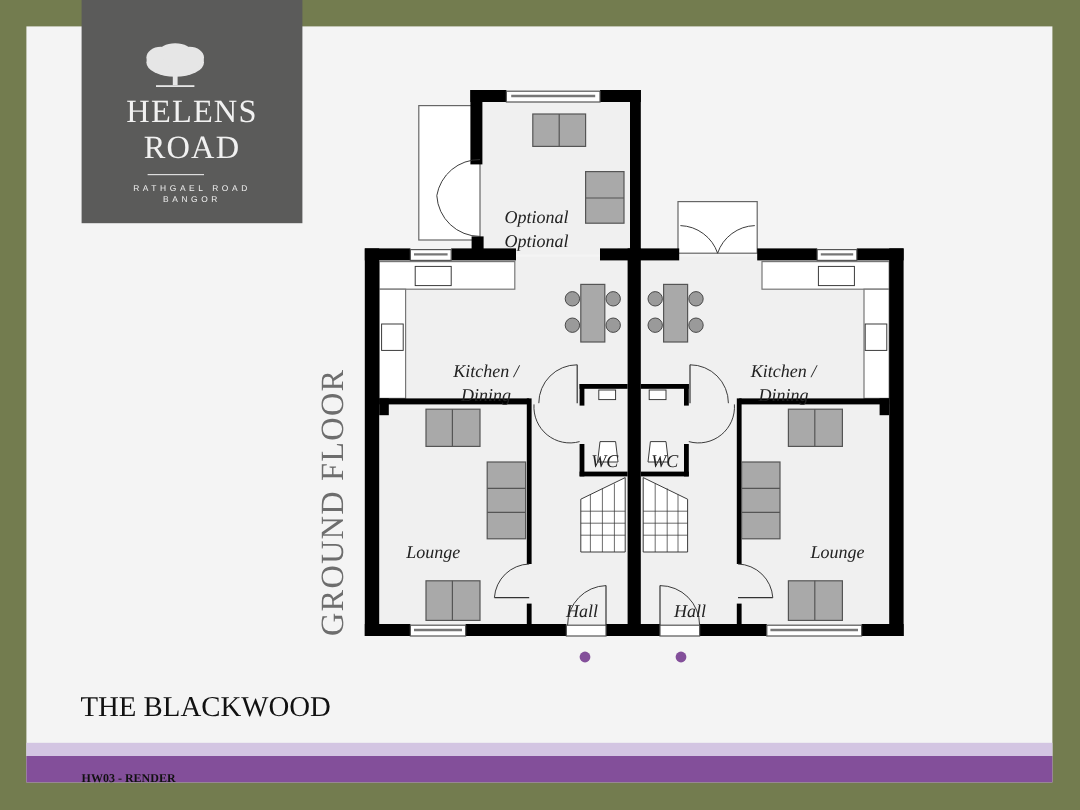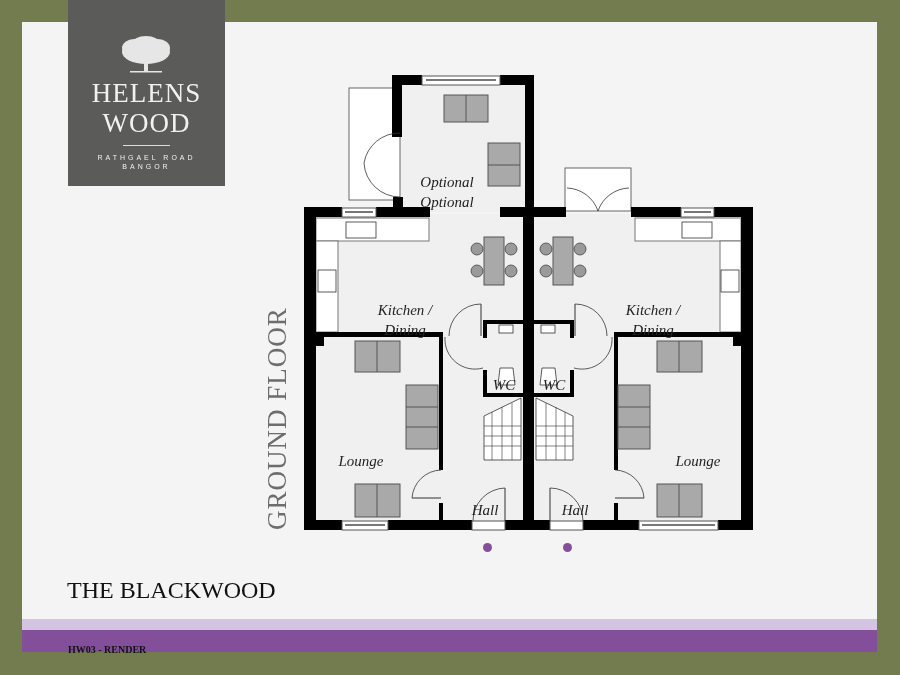--- a/index.html
+++ b/index.html
@@ -1,20 +1,20 @@
 <!DOCTYPE html>
 <html><head>
 <meta charset="utf-8">
 <style>
   html,body{margin:0;padding:0;}
   body{width:900px;height:675px;background:#737c4f;position:relative;overflow:hidden;font-family:"Liberation Serif",serif;}
   .panel{position:absolute;left:22px;top:22px;width:855px;height:630px;background:#f4f4f4;}
   .strip-light{position:absolute;left:22px;top:619px;width:855px;height:11px;background:#d3c5e2;}
   .strip-purple{position:absolute;left:22px;top:630px;width:855px;height:22px;background:#834f9a;}
-  .logo{position:absolute;left:68px;top:0;width:157px;height:186px;background:#5b5b5a;color:#f1f1f1;text-align:center;}
+  .logo{position:absolute;left:68px;top:0;width:184px;height:186px;background:#5b5b5a;color:#f1f1f1;text-align:center;}
   .logo .t1{position:absolute;left:0;right:0;top:80px;font-size:27px;letter-spacing:1px;line-height:27px;}
   .logo .t2{position:absolute;left:0;right:0;top:110px;font-size:27px;letter-spacing:1px;line-height:27px;}
   .logo .rule{position:absolute;left:55px;width:47px;top:145px;border-top:1px solid #ddd;}
   .logo .s1{position:absolute;left:0;right:0;top:154px;font-family:"Liberation Sans",sans-serif;font-size:7px;letter-spacing:3px;}
   .logo .s2{position:absolute;left:0;right:0;top:163px;font-family:"Liberation Sans",sans-serif;font-size:7px;letter-spacing:3px;}
   .title{position:absolute;left:67px;top:577px;font-size:24px;color:#111;line-height:26px;}
   .title b{font-weight:normal;}
   .subtitle{position:absolute;left:68px;top:602px;font-size:10px;font-weight:bold;color:#111;margin-top:42px;}
   .floor-label{position:absolute;left:262px;top:530px;transform-origin:0 0;transform:rotate(-90deg);font-size:27px;color:#6d6d6d;letter-spacing:1px;white-space:nowrap;width:220px;}
   .room{position:absolute;font-style:italic;font-size:15px;color:#222;text-align:center;line-height:20px;margin-top:32px;}
@@ -33,21 +33,21 @@
     <g fill="#e6e6e6">
       <ellipse cx="78" cy="52" rx="24" ry="12"></ellipse>
       <ellipse cx="66" cy="48" rx="12" ry="9"></ellipse>
       <ellipse cx="90" cy="48" rx="12" ry="9"></ellipse>
       <ellipse cx="78" cy="44" rx="14" ry="8"></ellipse>
       <rect x="76" y="58" width="4" height="13"></rect>
       <rect x="62" y="71" width="32" height="1.5"></rect>
     </g>
   </svg>
   <div class="t1">HELENS</div>
-  <div class="t2">WOOD</div>
+  <div class="t2">ROAD</div>
   <div class="rule"></div>
   <div class="s1">RATHGAEL ROAD</div>
   <div class="s2">BANGOR</div>
 </div>
 
 <div class="floor-label">GROUND FLOOR</div>
 
 <svg width="900" height="675" viewBox="0 0 900 675">
 
   <g fill="#f0f0f0">

